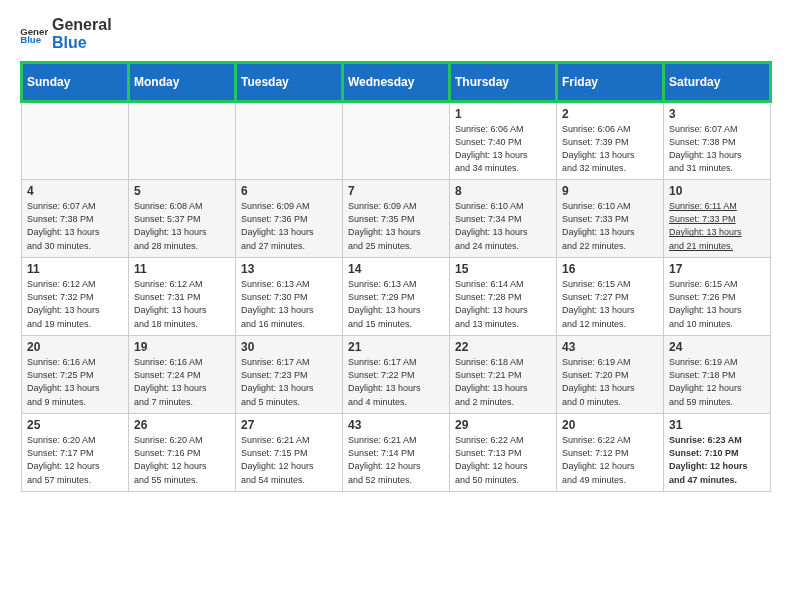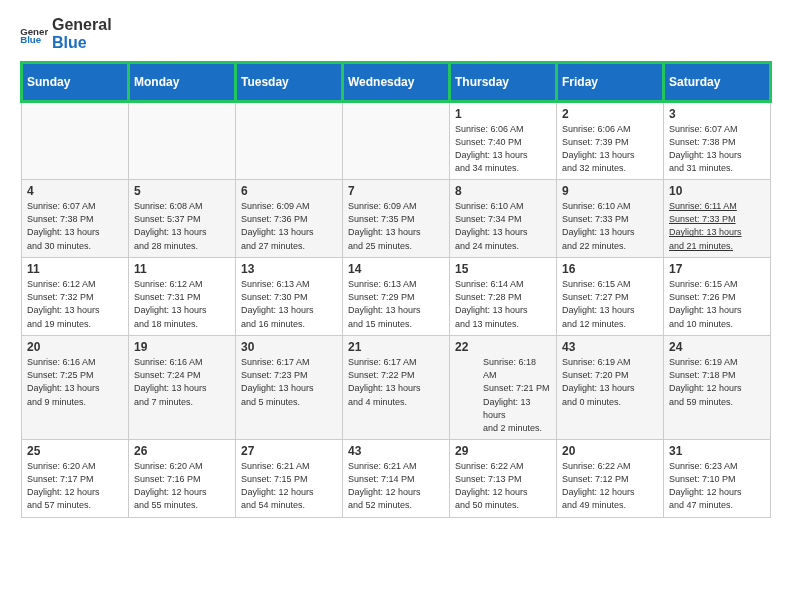--- a/index.html
+++ b/index.html
@@ -276,21 +276,21 @@
           </td>
           <td>
             <span class="day-number">21</span>
             <div class="day-info" style="white-space: pre-line;">Sunrise: 6:17 AM
 Sunset: 7:22 PM
 Daylight: 13 hours
 and 4 minutes.</div>
           </td>
           <td>
             <span class="day-number">22</span>
-            <div class="day-info" style="white-space: pre-line; margin-left: 28px;">Sunrise: 6:18 AM
+            <div class="day-info" style="white-space: pre-line;">Sunrise: 6:18 AM
 Sunset: 7:21 PM
 Daylight: 13 hours
 and 2 minutes.</div>
           </td>
           <td>
             <span class="day-number">43</span>
             <div class="day-info" style="white-space: pre-line;">Sunrise: 6:19 AM
 Sunset: 7:20 PM
 Daylight: 13 hours
 and 0 minutes.</div>
@@ -341,21 +341,21 @@
           </td>
           <td>
             <span class="day-number">20</span>
             <div class="day-info" style="white-space: pre-line;">Sunrise: 6:22 AM
 Sunset: 7:12 PM
 Daylight: 12 hours
 and 49 minutes.</div>
           </td>
           <td>
             <span class="day-number">31</span>
-            <div class="day-info" style="white-space: pre-line;">Sunrise: 6:23 AM
+            <div class="day-info" style="white-space: pre-line; font-weight: bold;">Sunrise: 6:23 AM
 Sunset: 7:10 PM
 Daylight: 12 hours
 and 47 minutes.</div>
           </td>
         </tr>
       </tbody>
   </table>
 </div>
 
 </body></html>

